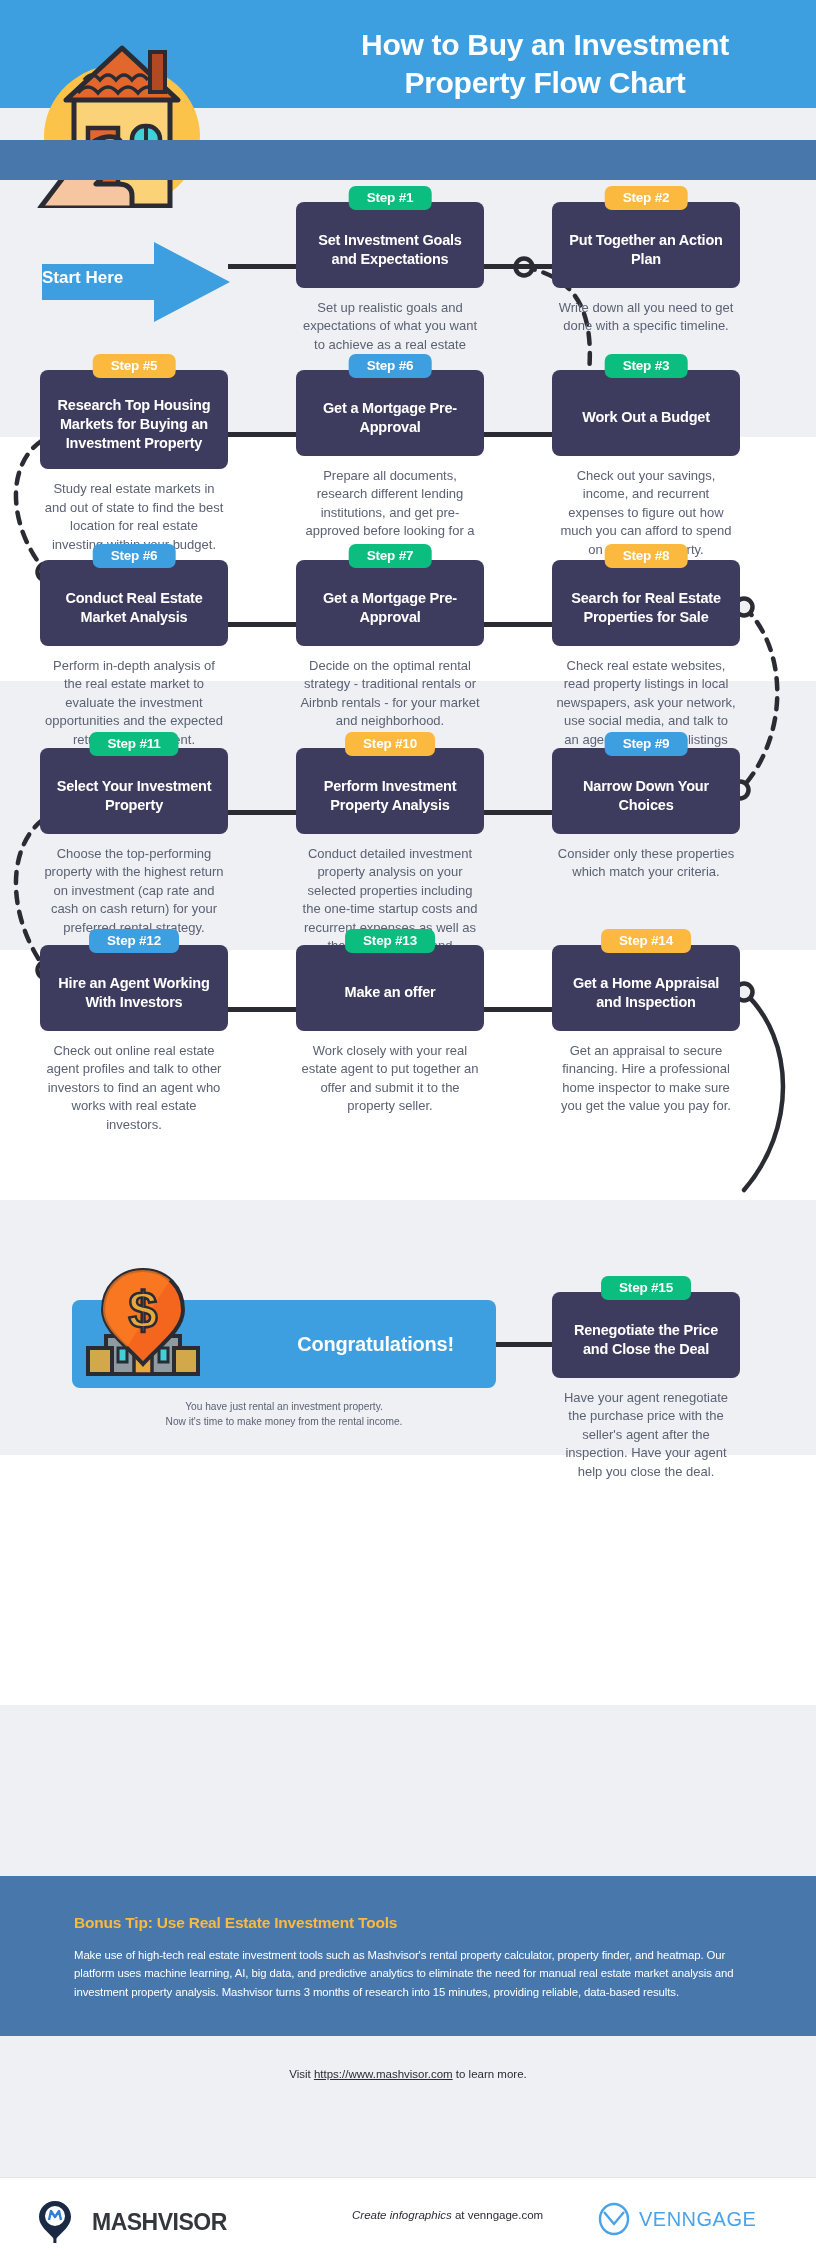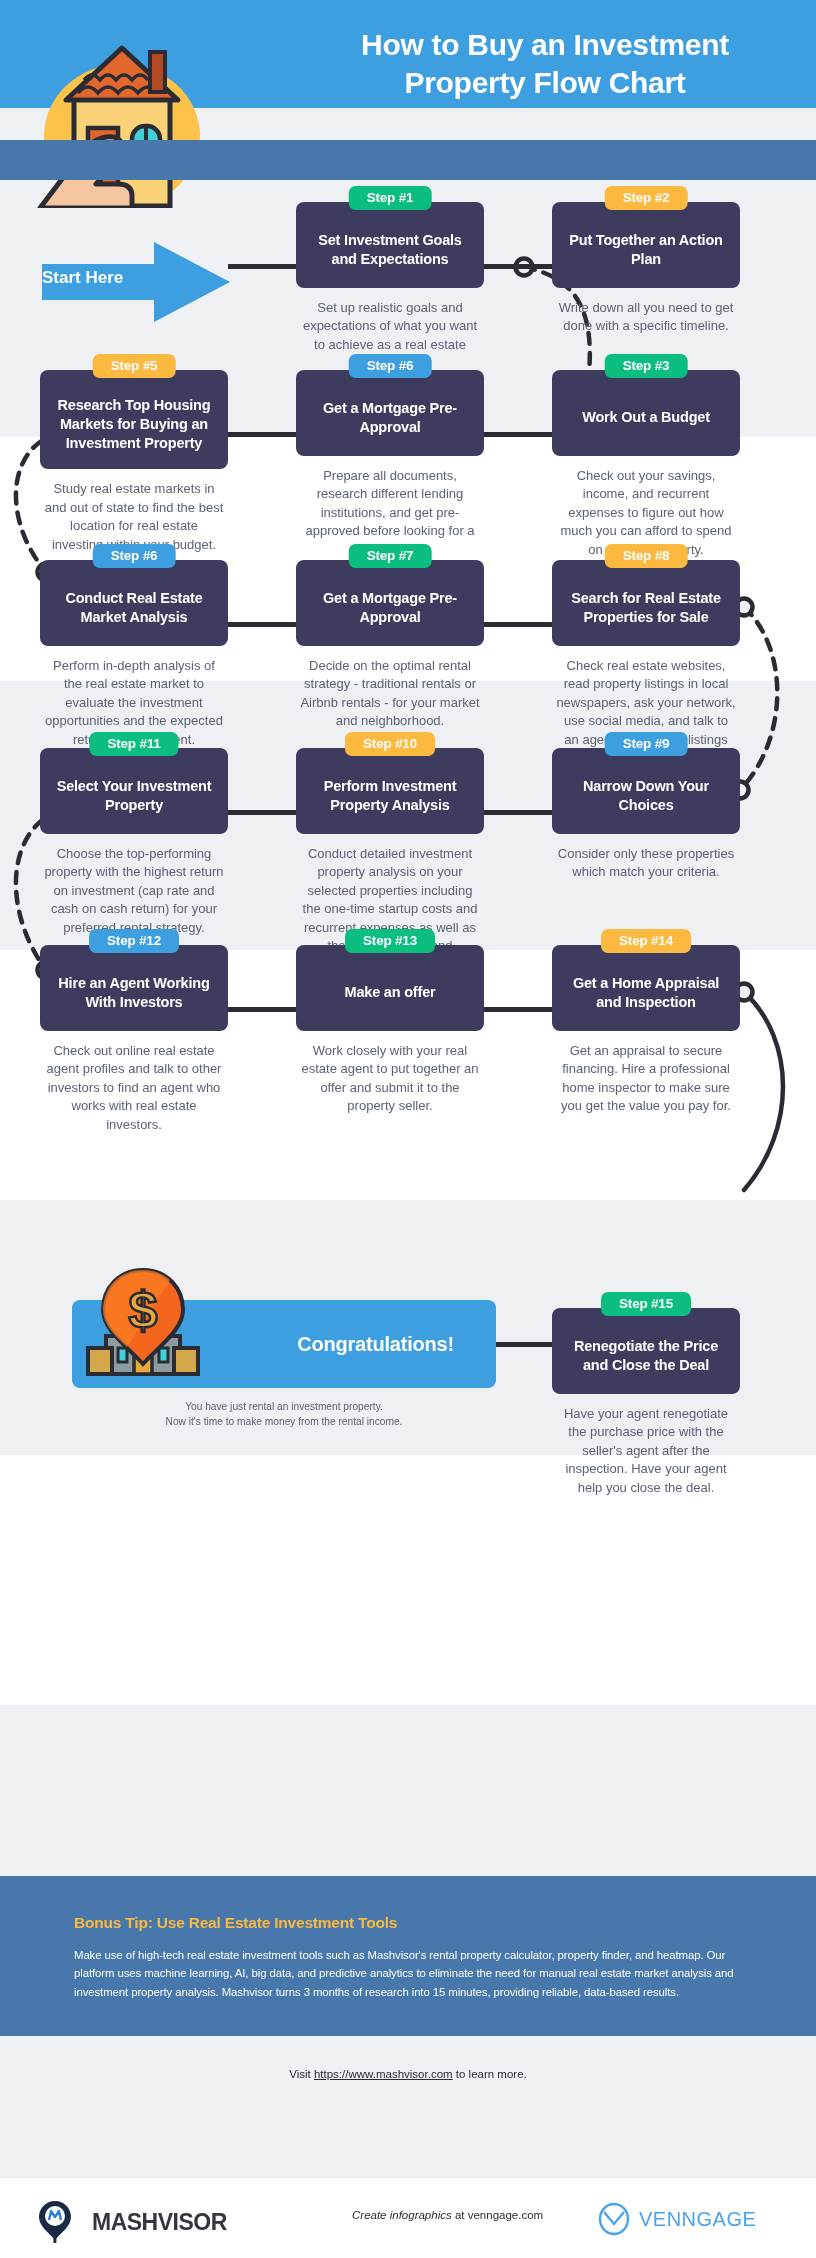--- a/index.html
+++ b/index.html
@@ -480,21 +480,21 @@
     <path d="M59 2 C 35 2, 19 20, 19 42 C 19 62, 43 78, 59 96 C 75 78, 99 62, 99 42 C 99 20, 83 2, 59 2 Z" fill="#f4661e" stroke="#2b2b34" stroke-width="4"></path>
     <path d="M59 2 C 35 2, 19 20, 19 42 C 19 56, 31 68, 43 79 L 86 12 C 79 6, 70 2, 59 2 Z" fill="#f97d22" opacity="0.75"></path>
     <text x="59" y="60" font-family="'Liberation Sans',sans-serif" font-size="52" font-weight="bold" text-anchor="middle" fill="#e7a93e" stroke="#2b2b34" stroke-width="2.5">$</text>
   </svg>
 
   <div class="congrats-desc">
     <div>You have just rental an investment property.</div>
     <div>Now it's time to make money from the rental income.</div>
   </div>
 
-  <div class="cell c2" style="top:32px;">
+  <div class="cell c2" style="top:16px;">
     <div class="card">
       <div class="badge green">Step #15</div>
       <div class="card-title">Renegotiate the Price and Close the Deal</div>
     </div>
     <div class="desc">Have your agent renegotiate the purchase price with the seller's agent after the inspection. Have your agent help you close the deal.</div>
   </div>
 </div>
 
 <div class="bonus">
   <div class="bonus-title">Bonus Tip: Use Real Estate Investment Tools</div>

